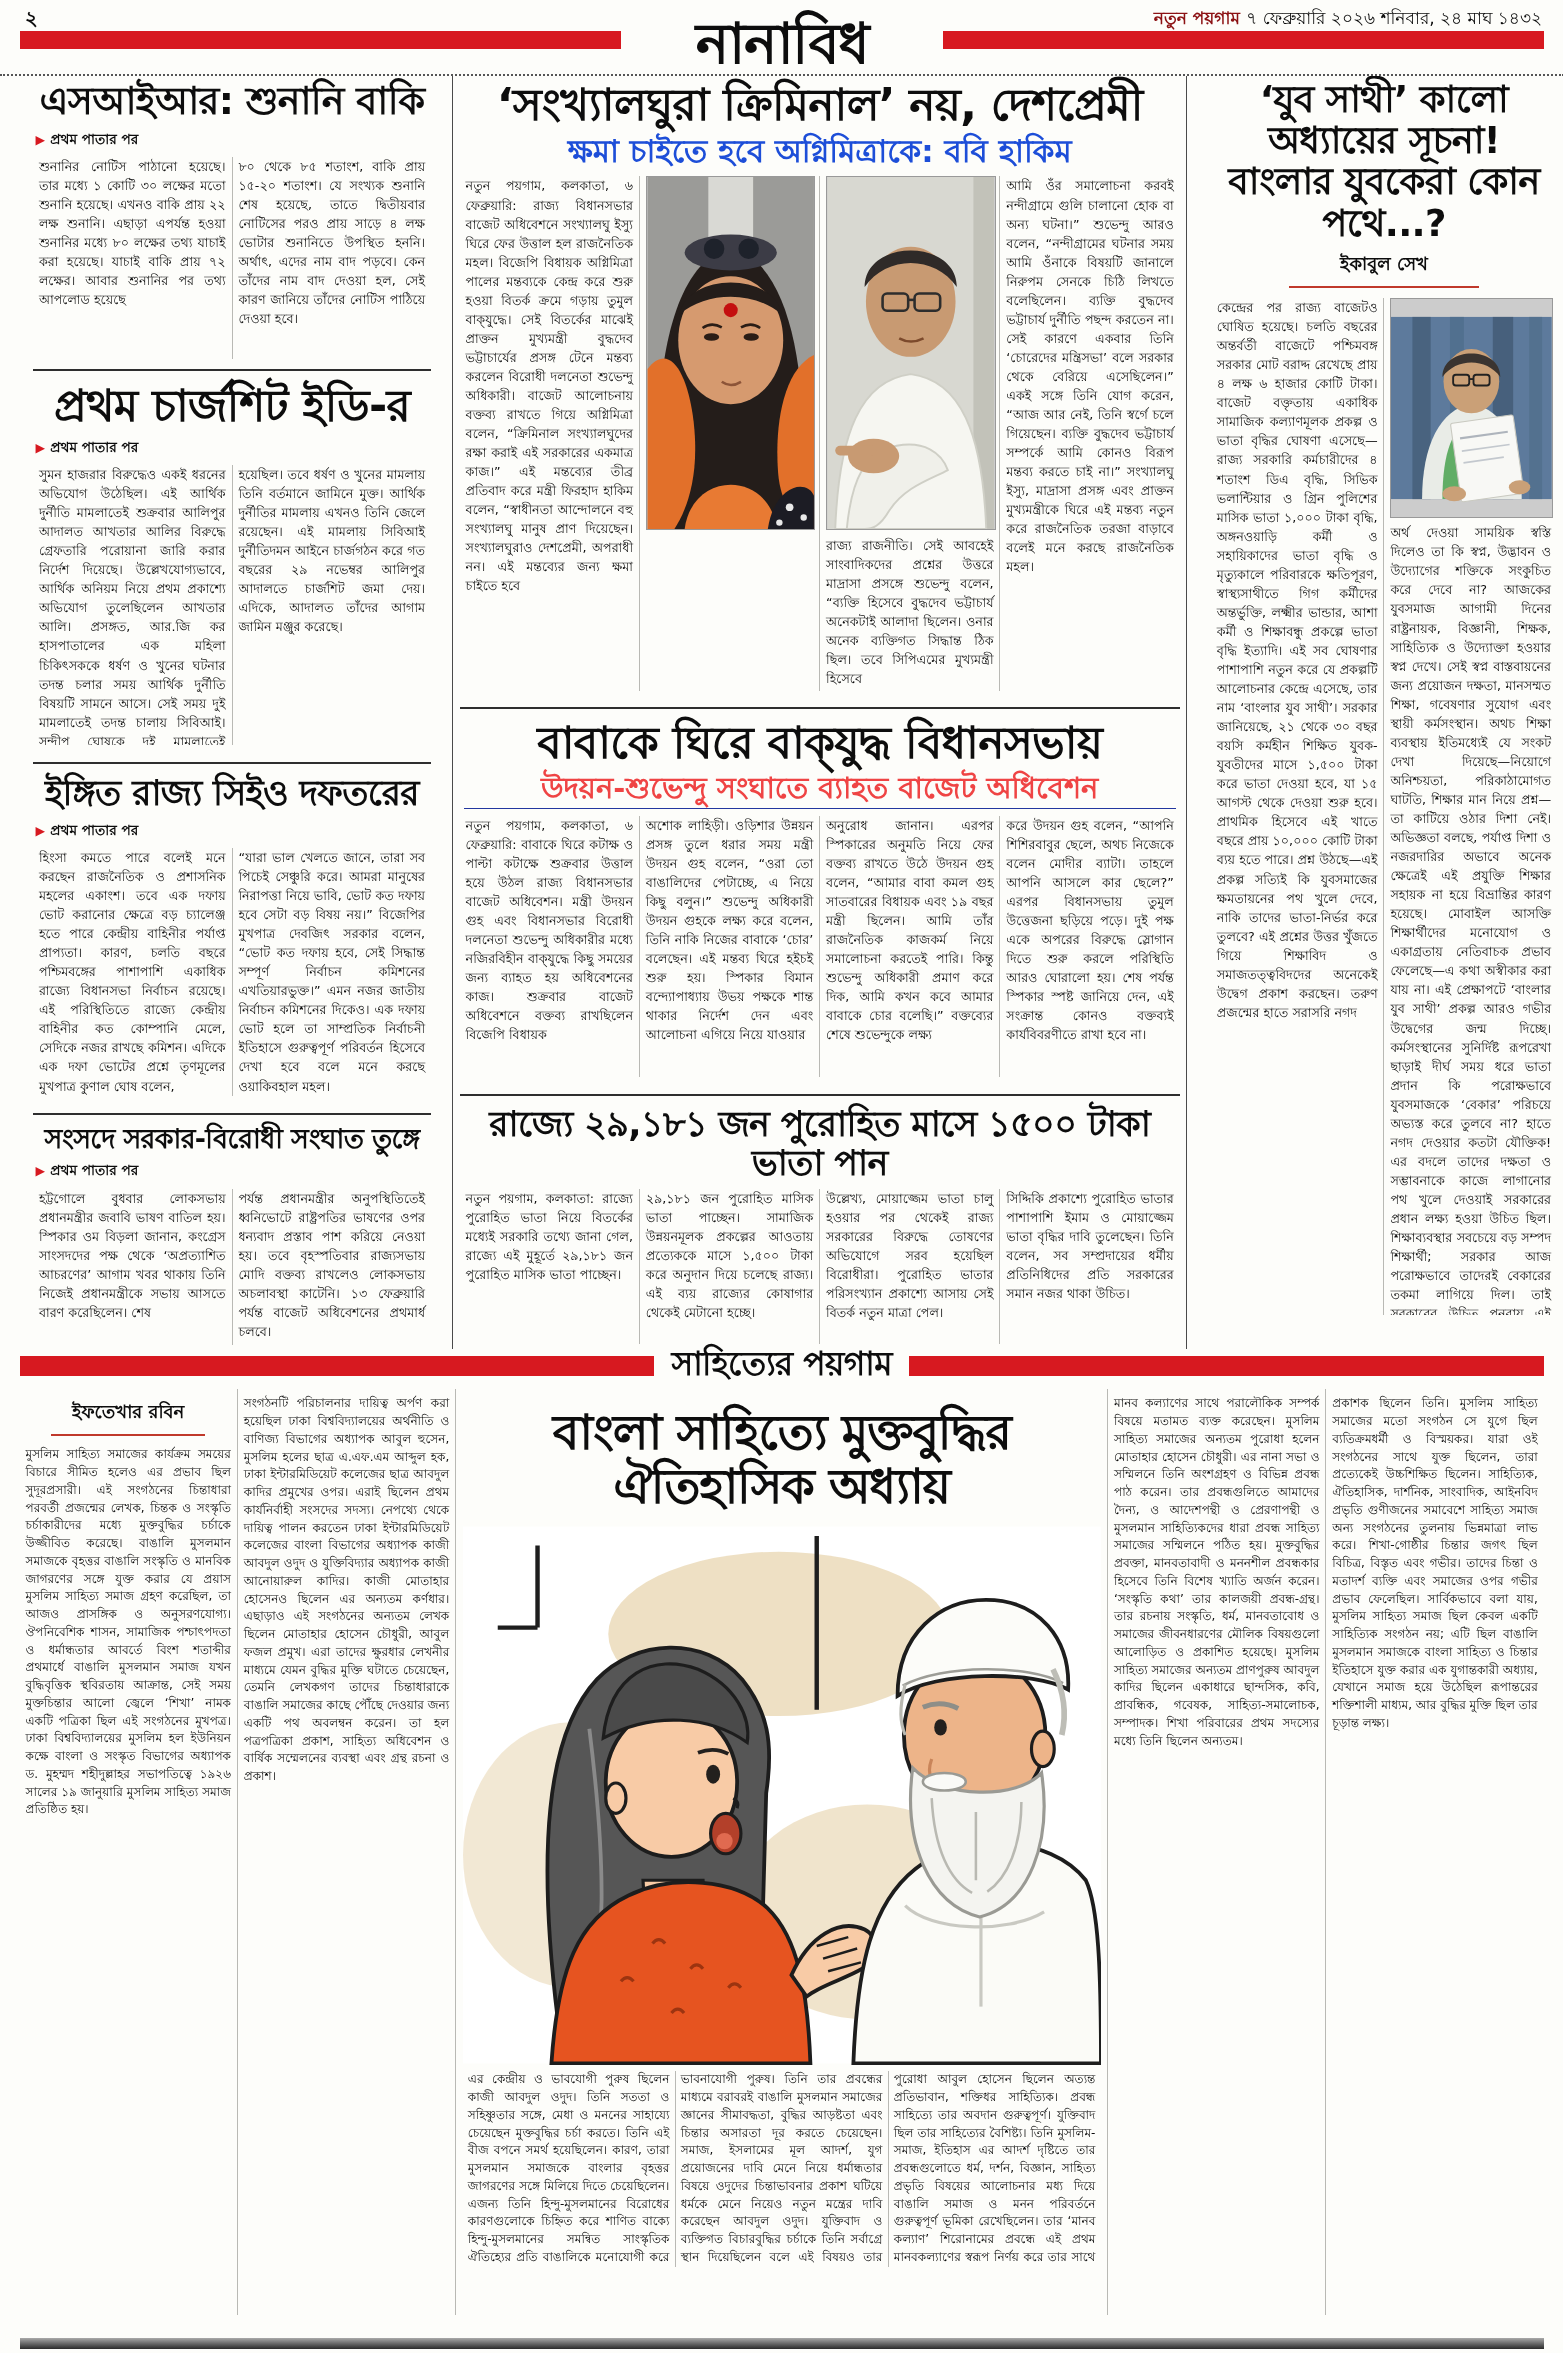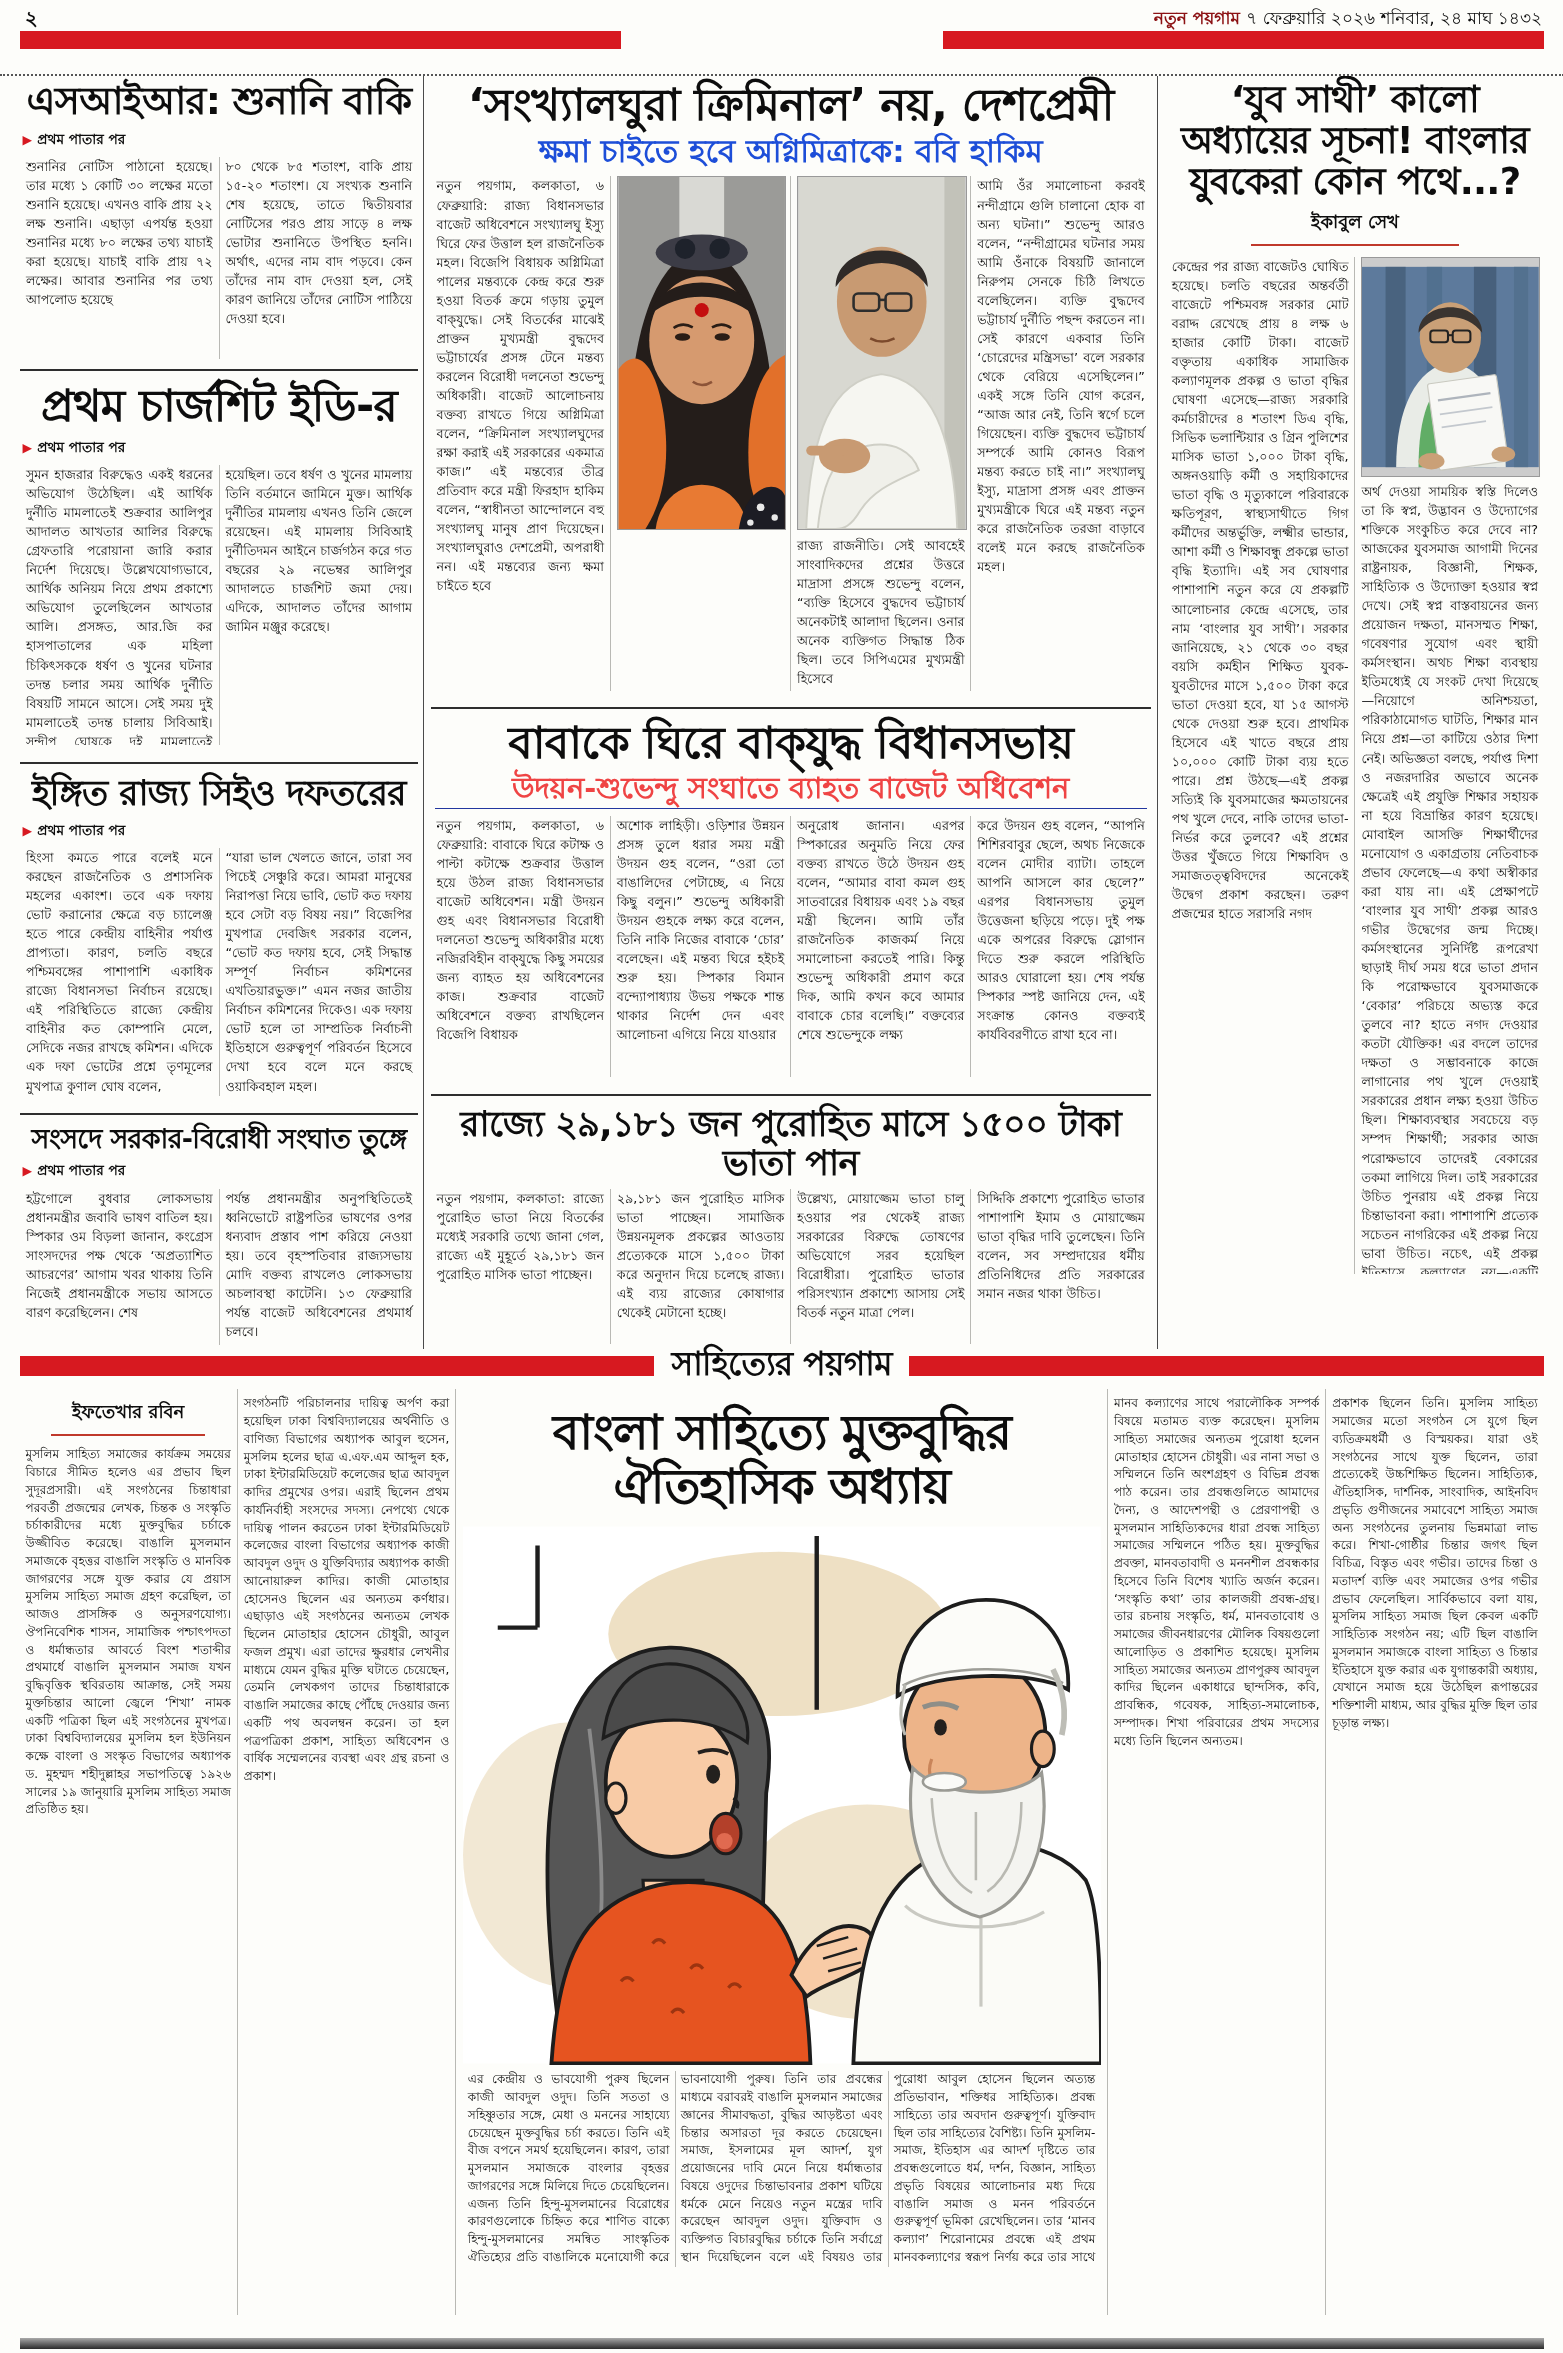--- a/index.html
+++ b/index.html
@@ -9,21 +9,21 @@
   .hdr{position:absolute;top:0;left:0;right:0;height:74px;border-bottom:2px dotted #555;}
   .pageno{position:absolute;left:25px;top:3.9px;font-size:19.6px;font-weight:600;}
   .dateline{position:absolute;right:22px;top:5.2px;font-size:17px;}
   .dateline .paper{color:#8c1214;font-weight:800;margin-right:6.5px;}
   .hbar{position:absolute;top:31px;height:18px;background:#d71920;}
   .hbar.l{left:19.6px;width:601px;}
   .hbar.r{right:19.6px;width:601px;}
   .masthead{position:absolute;left:50%;transform:translateX(-50%);top:1.3px;font-size:56px;
             font-weight:800;letter-spacing:-1.3px;white-space:nowrap;}
   
-  .main{position:absolute;top:76px;left:20px;width:1524px;height:1273px;display:flex;}
+  .main{position:absolute;top:76px;left:33px;width:1524px;height:1273px;display:flex;gap:16px;}
   .blk-l{width:398px;}
   .blk-c{width:720px;border-left:1.3px solid #4a4a4a;border-right:1.3px solid #4a4a4a;
          margin:0 5.2px;padding:0 6.5px;}
   .blk-r{flex:1;padding-left:2.6px;}
   .art{overflow:hidden;}
   .rule-b{border-bottom:2px solid #2e2e2e;}
   .art-title{text-align:center;font-weight:800;line-height:1.12;letter-spacing:-0.7px;margin:3.9px 2.6px 5.2px;}
   .t60{font-size:38px;} .t64{font-size:44px;} .t54{font-size:35px;} .t44{font-size:27px;}
   .subhead{text-align:center;font-weight:800;line-height:1.15;margin:1.3px 3.9px 6.5px;}
   .sub-red{color:#1d4ed8;font-size:31px;}
@@ -61,20 +61,21 @@
 
 <div class="page">
 
   <div class="hdr">
     <div class="pageno">২</div>
     <div class="dateline">
       <span class="paper">নতুন পয়গাম</span><span>৭ ফেব্রুয়ারি ২০২৬ শনিবার, ২৪ মাঘ ১৪৩২</span>
     </div>
     <div class="hbar l"></div>
     <div class="hbar r"></div>
+    <div class="masthead">নানাবিধ</div>
   </div>
 
   <div class="main">
 
     <div class="blk-l">
 
       <div class="art rule-b" style="height:293px;">
         <div class="art-title t60">এসআইআর: শুনানি বাকি</div>
         <div class="marker"><span class="tri">▶</span><span>প্রথম পাতার পর</span></div>
         <div class="cols" style="height:202px;">

